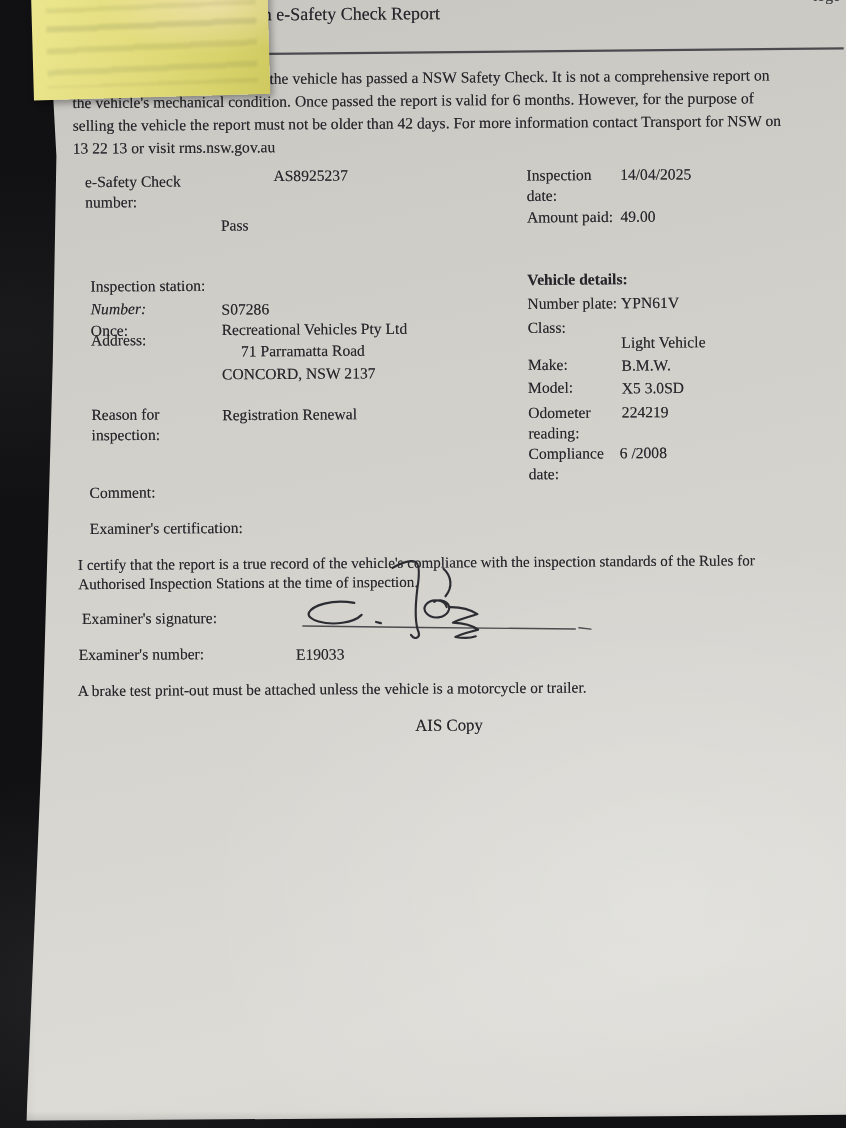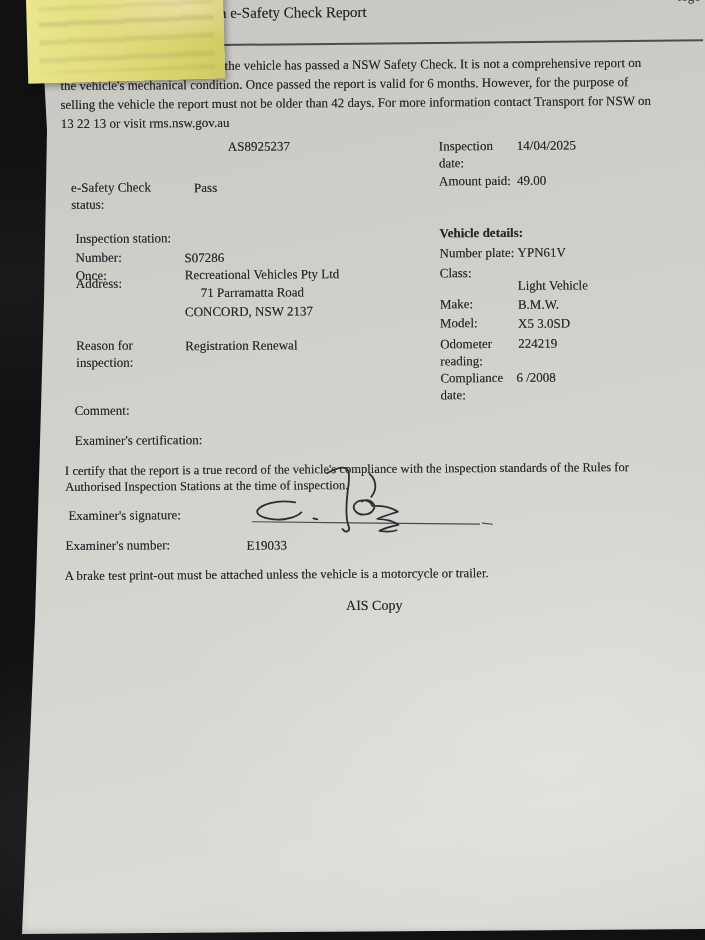--- a/index.html
+++ b/index.html
@@ -59,28 +59,28 @@
 
     <div class="t" style="left:221px;top:6px;font-size:15px;">n e-Safety Check Report</div>
     <div id="logo-partial" class="t">logo</div>
     <div class="rule" style="left:225px;top:45px;width:480px;"></div>
 
     <div class="t para" style="left:62px;top:58px;">This inspection report shows if the vehicle has passed a NSW Safety Check. It is not a comprehensive report on</div>
     <div class="t para" style="left:62px;top:77px;">the vehicle's mechanical condition. Once passed the report is valid for 6 months. However, for the purpose of</div>
     <div class="t para" style="left:62px;top:96px;">selling the vehicle the report must not be older than 42 days. For more information contact Transport for NSW on</div>
     <div class="t para" style="left:62px;top:115px;text-align:right;">13 22 13 or visit rms.nsw.gov.au</div>
 
+    <div class="t wrap" style="left:72px;top:143px;width:112px;">e-Safety Check number:</div>
     <div class="t" style="left:185px;top:140px;margin-left:44px;">AS8925237</div>
 
-    <div class="t wrap" style="left:72px;top:179px;width:112px;">e-Safety Check status:</div>
-    <div class="t" style="left:185px;top:181px;margin-left:10px;">Pass</div>
+    <div class="t" style="left:185px;top:181px;">Pass</div>
 
     <div class="t" style="left:76px;top:231px;">Inspection station:</div>
 
-    <div class="t" style="left:76px;top:250px;">Number:</div>
+    <div class="t" style="left:76px;top:250px;font-style:italic;">Number:</div>
     <div class="t" style="left:185px;top:251px;">S07286</div>
 
     <div class="t" style="left:76px;top:268px;">Once:</div>
     <div class="t" style="left:185px;top:268px;">Recreational Vehicles Pty Ltd</div>
 
     <div class="t" style="left:76px;top:276px;">Address:</div>
     <div class="t" style="left:185px;top:286px;margin-left:16px;">71 Parramatta Road</div>
     <div class="t" style="left:185px;top:305px;">CONCORD, NSW 2137</div>
 
     <div class="t wrap" style="left:76px;top:337px;width:112px;">Reason for inspection:</div>

